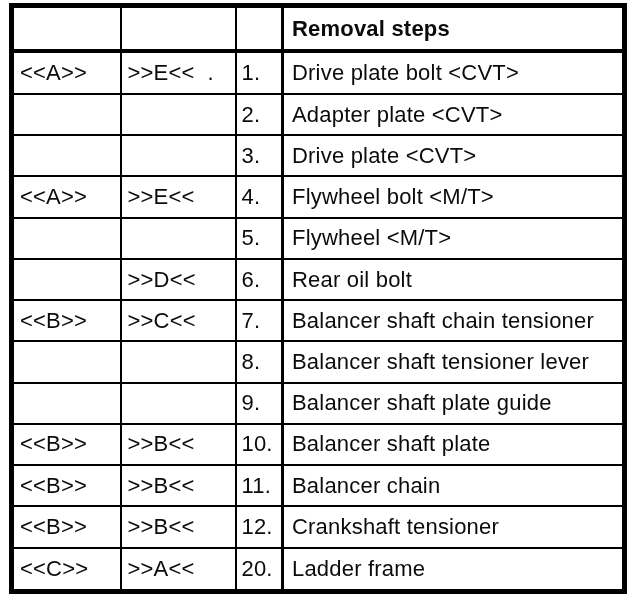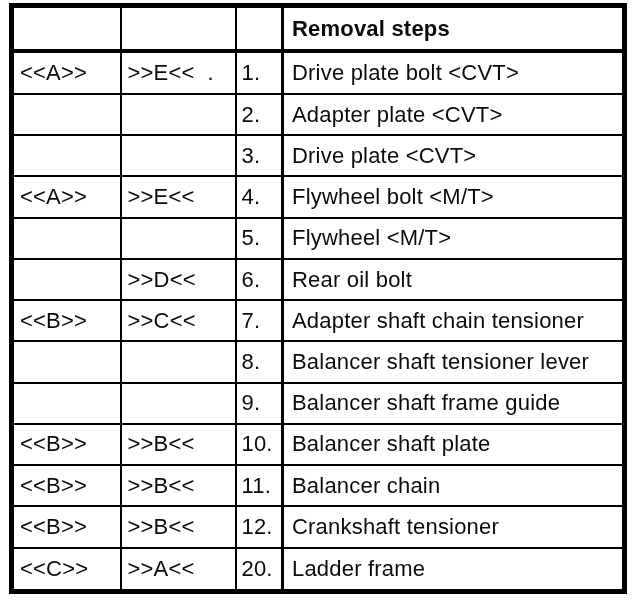--- a/index.html
+++ b/index.html
@@ -165,21 +165,21 @@
       <td class="c1">
         <span>&lt;&lt;B&gt;&gt;</span>
       </td>
       <td class="c2">
         <span>&gt;&gt;C&lt;&lt;</span><span class="stray"></span>
       </td>
       <td class="c3">
         <span>7.</span>
       </td>
       <td class="c4">
-        <span>Adapter shaft chain tensioner</span>
+        <span>Balancer shaft chain tensioner</span>
       </td>
     </tr>
         <tr>
       <td class="c1">
         <span></span>
       </td>
       <td class="c2">
         <span></span><span class="stray"></span>
       </td>
       <td class="c3">
@@ -193,21 +193,21 @@
       <td class="c1">
         <span></span>
       </td>
       <td class="c2">
         <span></span><span class="stray"></span>
       </td>
       <td class="c3">
         <span>9.</span>
       </td>
       <td class="c4">
-        <span>Balancer shaft frame guide</span>
+        <span>Balancer shaft plate guide</span>
       </td>
     </tr>
         <tr>
       <td class="c1">
         <span>&lt;&lt;B&gt;&gt;</span>
       </td>
       <td class="c2">
         <span>&gt;&gt;B&lt;&lt;</span><span class="stray"></span>
       </td>
       <td class="c3">

